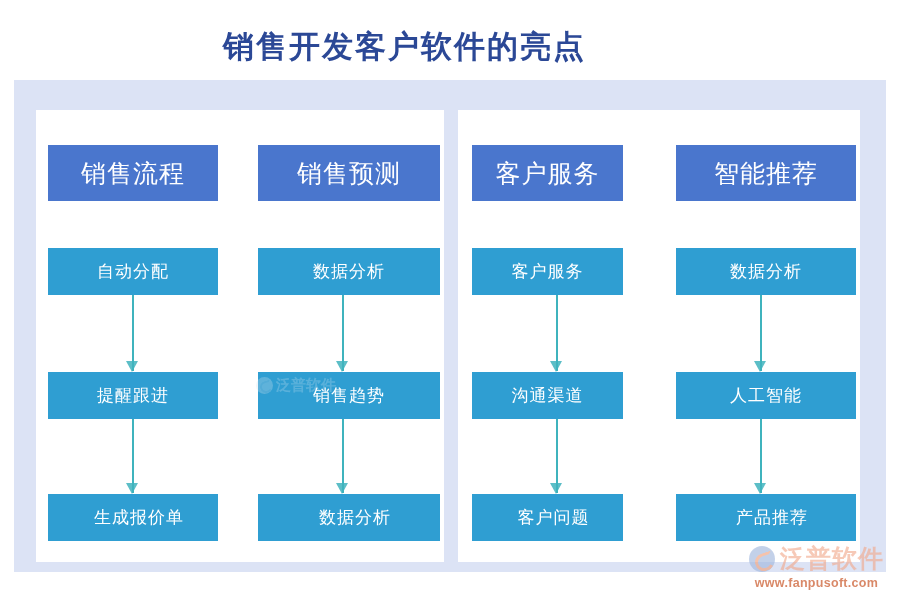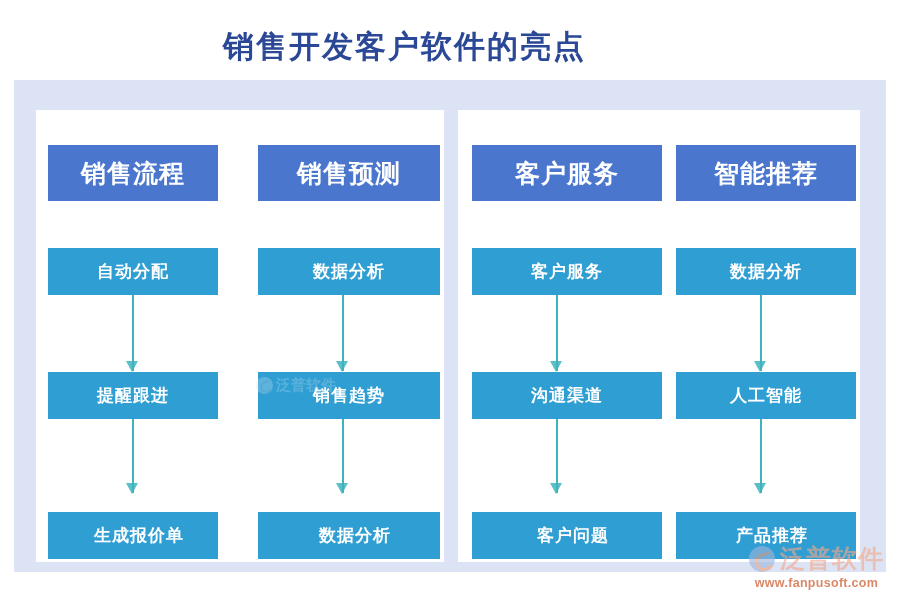--- a/index.html
+++ b/index.html
@@ -26,21 +26,21 @@
     background:#ffffff;
   }
   #card-left{left:36px;width:408px;}
   #card-right{left:458px;width:402px;}
 
   .node{
     position:absolute;
     display:flex;align-items:center;justify-content:center;
     color:#ffffff;
     font-family:"Liberation Serif","DejaVu Serif",serif;
-    font-weight:bold;
+    font-weight:normal;
     text-align:left;
     line-height:1;
     white-space:nowrap;
     box-sizing:border-box;
   }
   .node.header{
     background:#4a76cd;
     font-size:25px;
     letter-spacing:1px;
     height:56px;
@@ -48,28 +48,28 @@
   .node.step{
     background:#2f9ed2;
     font-size:17px;
     letter-spacing:1px;
     height:47px;
   }
 
   
   .c1{left:48px;width:170px;}
   .c2{left:258px;width:182px;}
-  .c3{left:472px;width:190px;}
+  .c3{left:472px;width:151px;}
   .c4{left:676px;width:180px;}
 
   
   .r1{top:145px;}
   .r2{top:248px;}
   .r3{top:372px;}
-  .r4{top:512px;padding-left:12px;}
+  .r4{top:494px;padding-left:12px;}
 
   .arrow{position:absolute;width:14px;}
   .arrow .shaft{
     position:absolute;left:6px;top:0;
     width:1.6px;height:100%;
     background:#3fb3bd;
   }
   .arrow .head{
     position:absolute;left:0;bottom:-1px;
     width:0;height:0;

